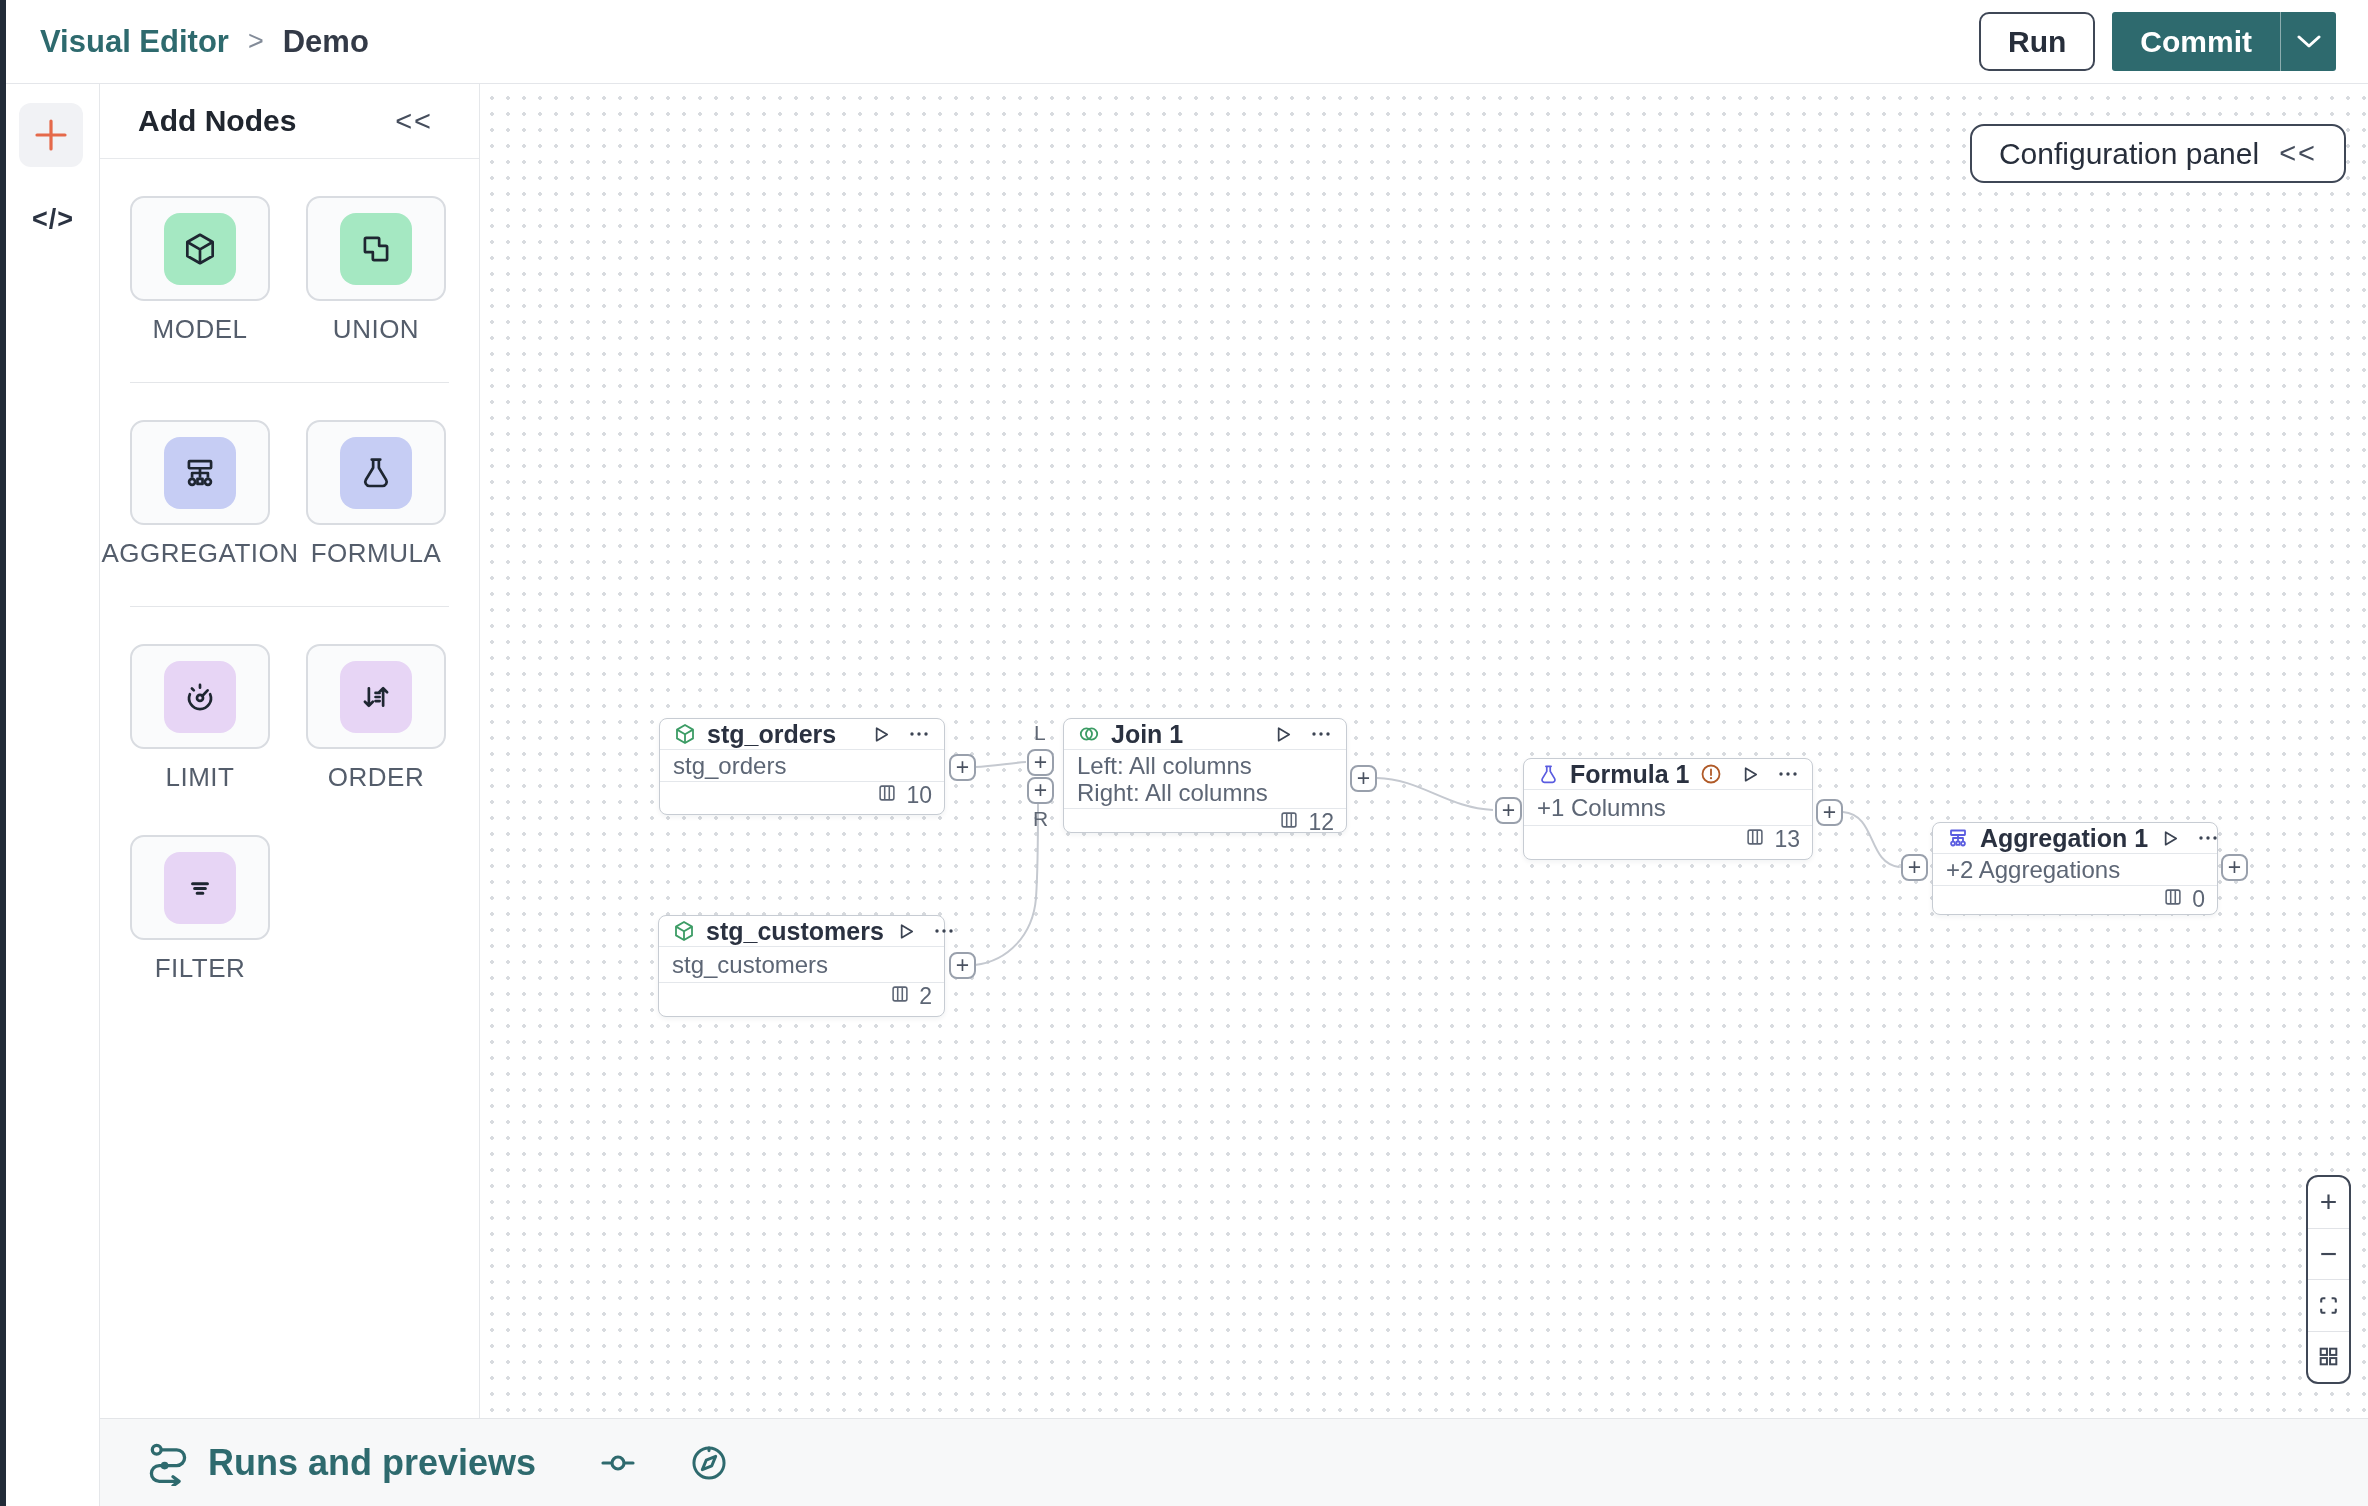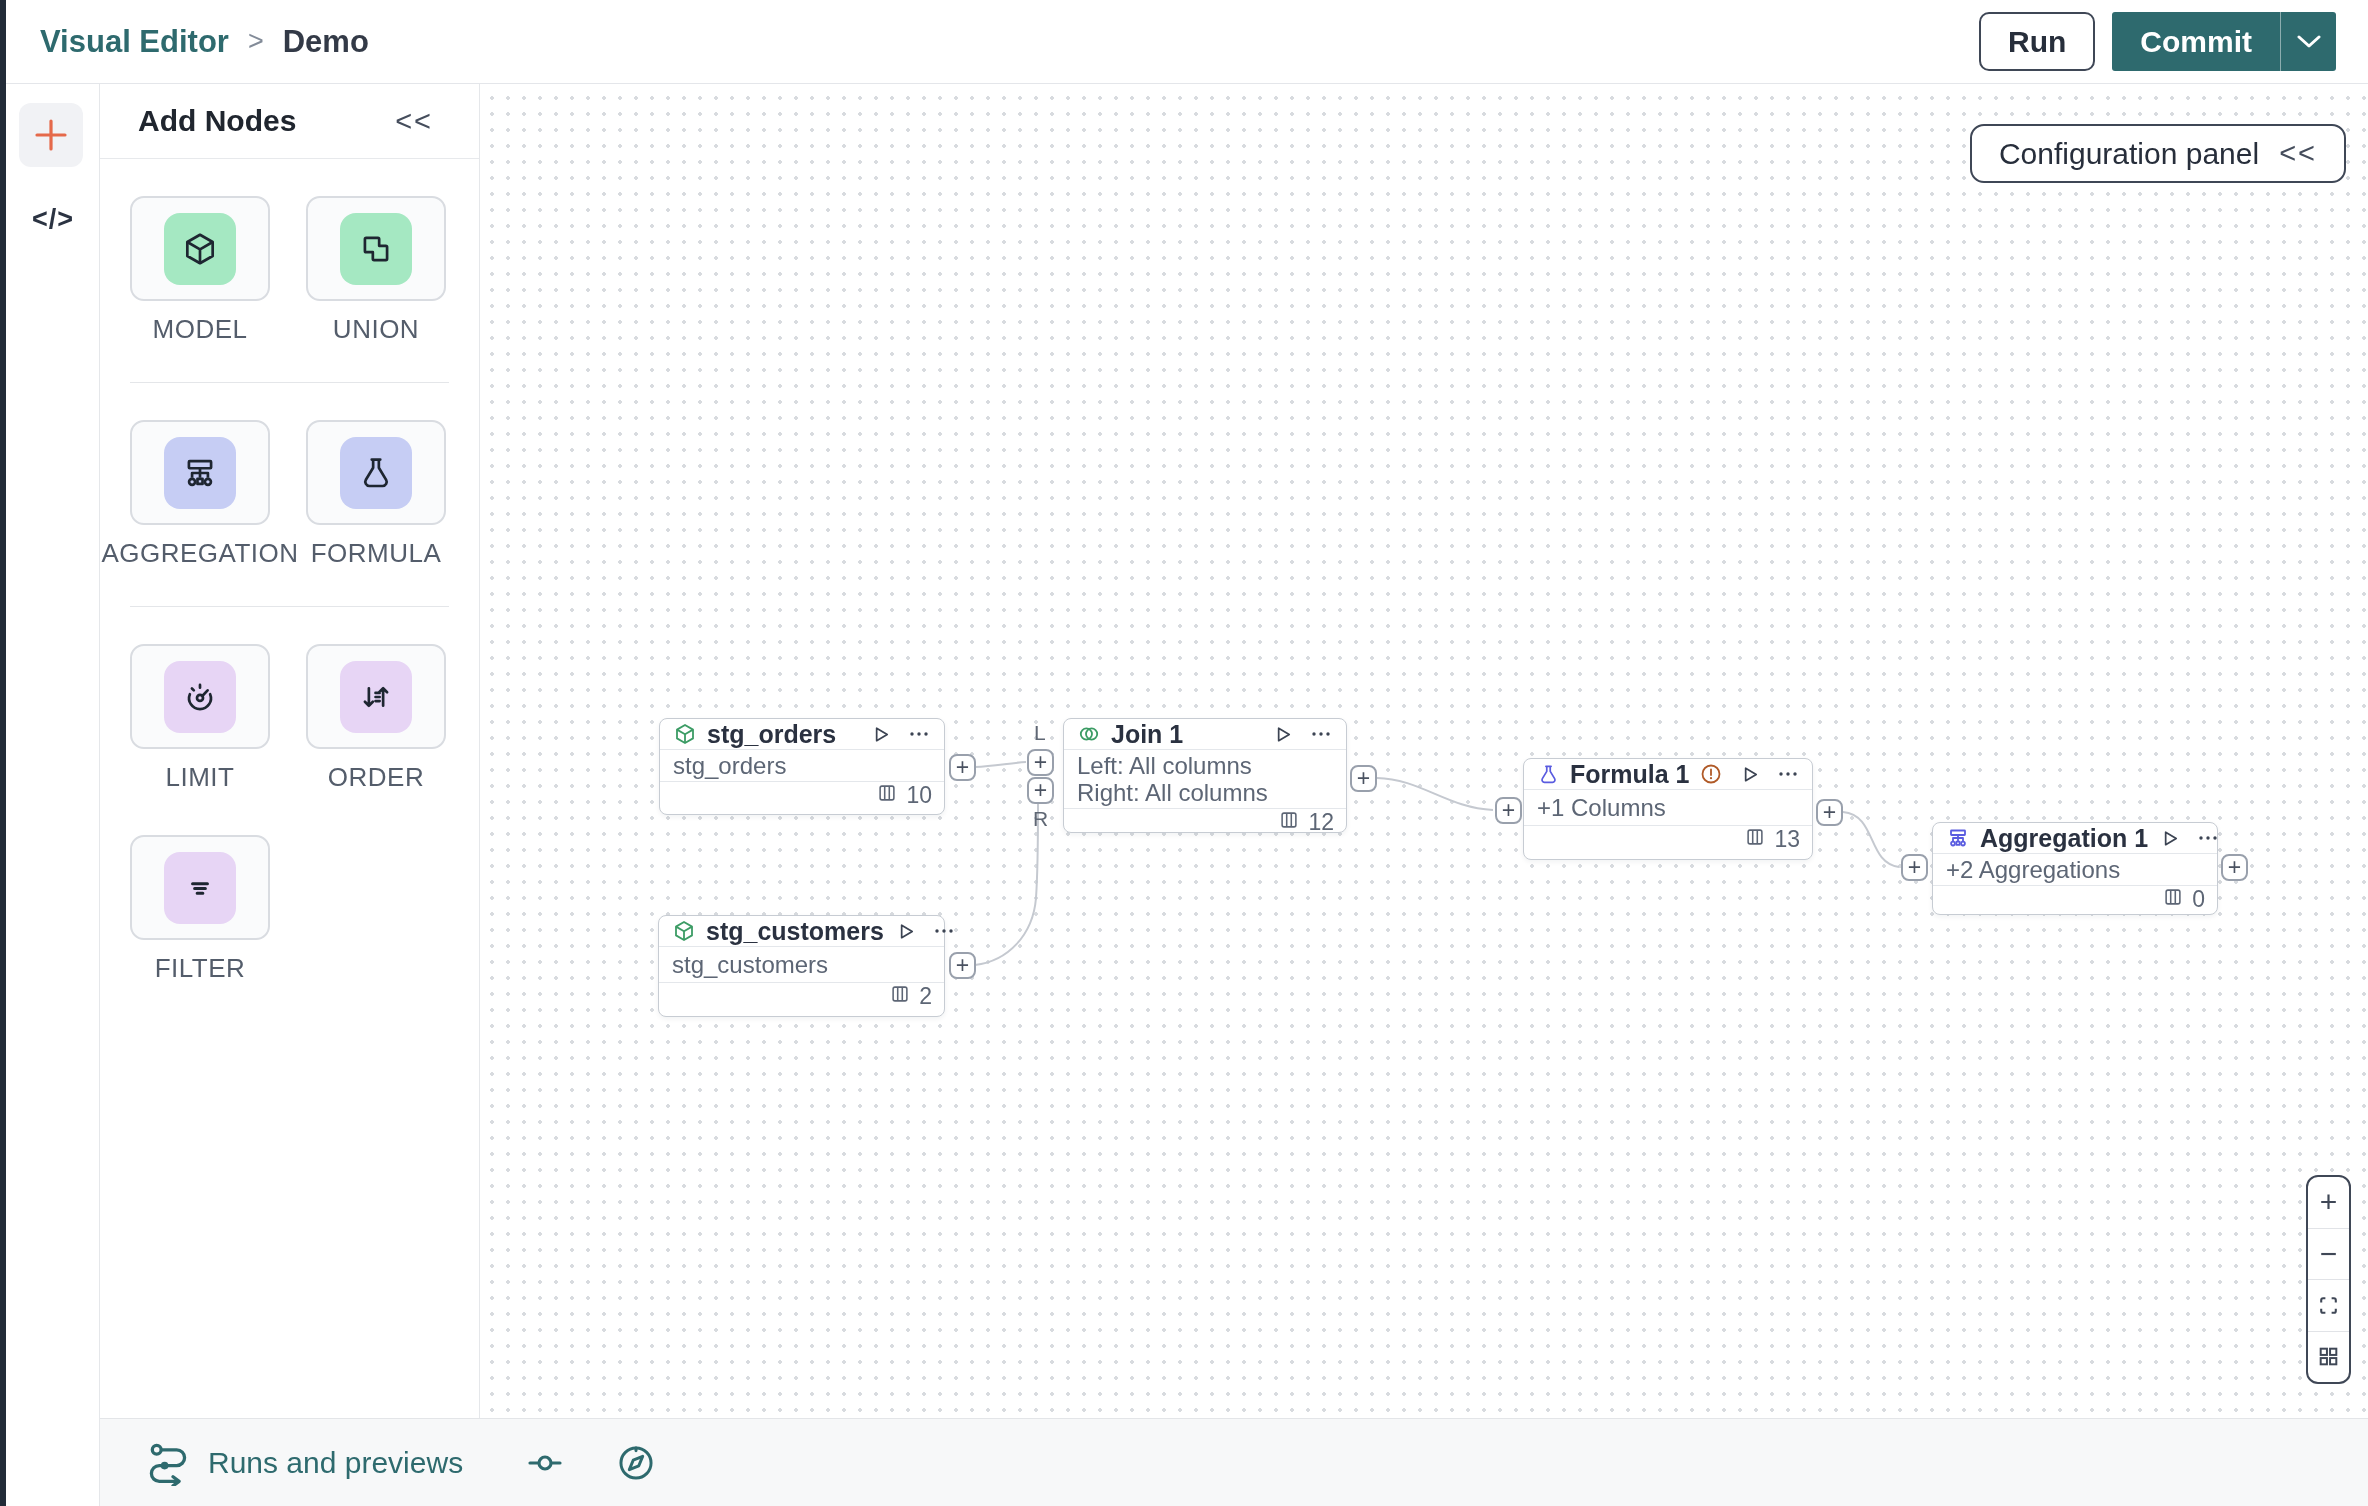--- a/index.html
+++ b/index.html
@@ -80,21 +80,21 @@
 
   .zoomctl { position:absolute; left:1826px; top:1091px; width:45px; height:209px; background:#fff;
     border:2px solid #3f4756; border-radius:12px; display:flex; flex-direction:column; z-index:6; }
   .zoomctl .zc { flex:1; display:flex; align-items:center; justify-content:center;
     border-bottom:1px solid #e1e3e7; font-size:30px; color:#3f4756; cursor:pointer; }
   .zoomctl .zc:last-child { border-bottom:none; }
 
   
   .bottombar { position:absolute; left:100px; top:1418px; right:0; height:88px; background:#f7f8f9;
     border-top:1px solid #e3e5e8; display:flex; align-items:center; padding-left:47px; color:#2e6a6e; }
-  .bb-label { margin-left:17px; font-size:30px; font-weight:400; color:#2e6a6e; }
+  .bb-label { margin-left:17px; font-size:36px; font-weight:700; color:#2e6a6e; }
   .bb-gap1 { margin-left:62px; } .bb-gap2 { margin-left:50px; }
   .bb-btn { display:flex; align-items:center; cursor:pointer; }
 
   svg { display:block; }
 </style>
 </head>
 <body>
 
 <div class="window">
   <div class="left-edge"></div>

